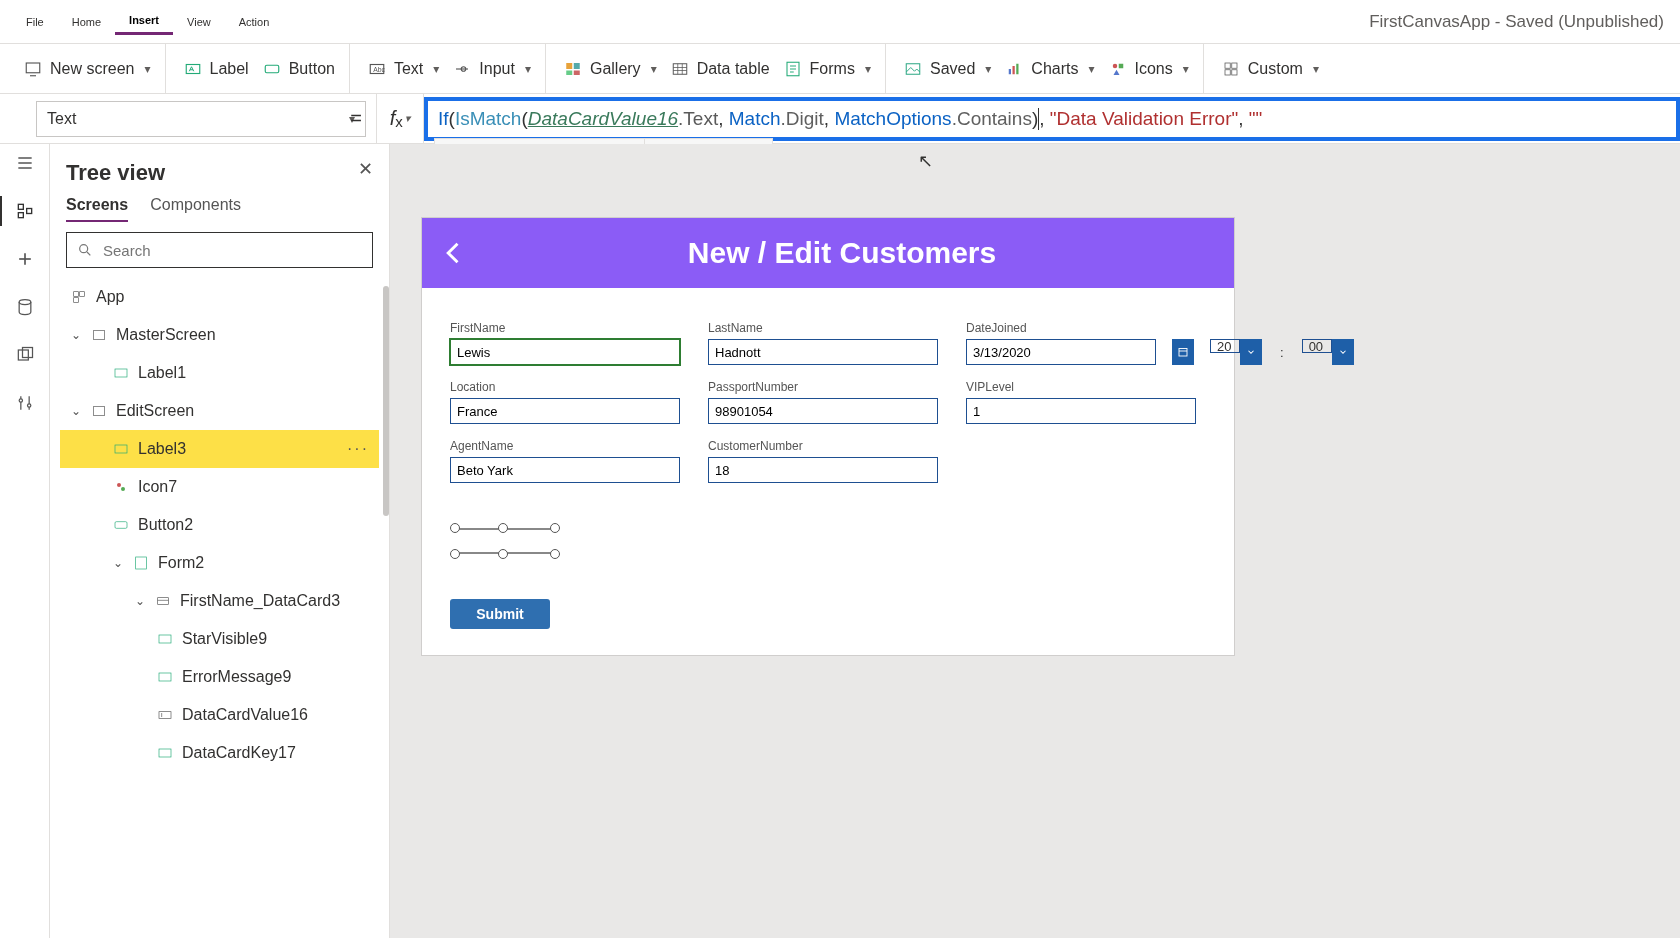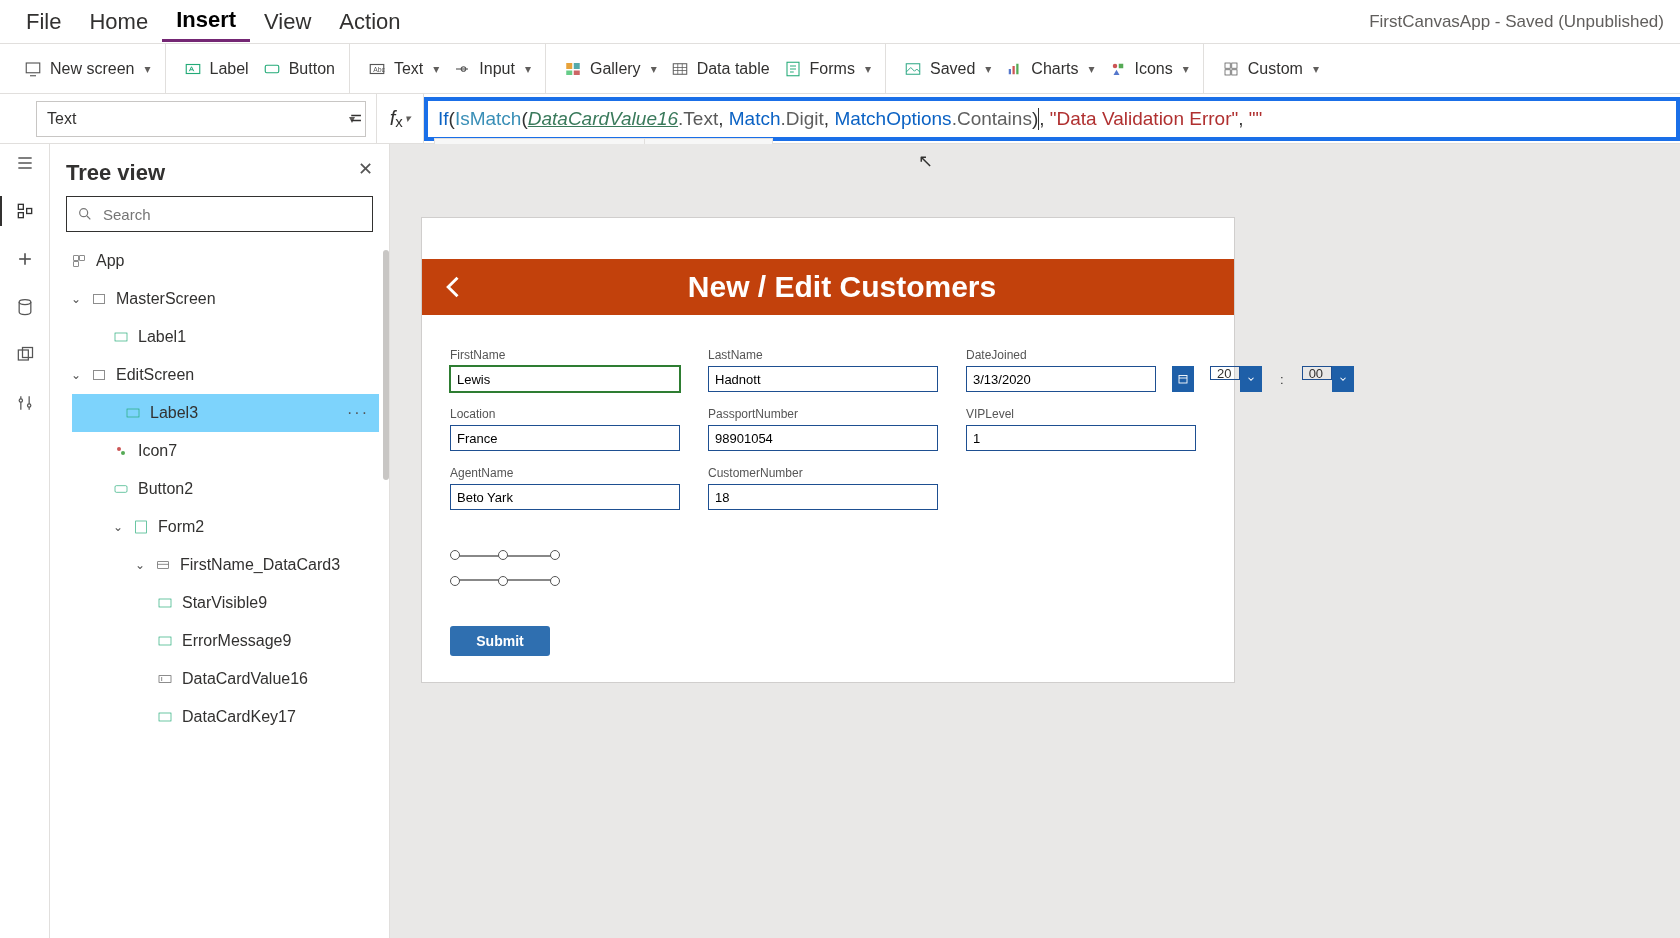--- a/index.html
+++ b/index.html
@@ -1,20 +1,20 @@
 <!DOCTYPE html>
 <html><head>
 <meta charset="utf-8">
 <style>
   * { box-sizing: border-box; margin: 0; padding: 0; font-family: "Segoe UI", Arial, sans-serif; }
   body { background: #fff; width: 1680px; height: 938px; overflow: hidden; color: #323130; }
 
   
   .menubar { height: 44px; display: flex; align-items: center; padding: 0 12px; border-bottom: 1px solid #e1dfdd; }
-  .menubar .mi { padding: 6px 14px; font-size: 22px; color: #323130; cursor: pointer; }
+  .menubar .mi { padding: 6px 14px; font-size: 11px; color: #323130; cursor: pointer; }
   .menubar .mi.active { font-weight: 600; border-bottom: 3px solid #742774; color:#000; }
   .menubar .spacer { flex: 1; }
   .menubar .title { font-size: 17px; color: #605e5c; padding-right: 4px; }
 
   
   .ribbon { height: 50px; display: flex; align-items: center; border-bottom: 1px solid #e1dfdd; padding: 0 10px; gap: 4px; overflow:hidden;}
   .rgroup { display: flex; align-items: center; gap: 14px; padding: 0 14px; border-right: 1px solid #e1dfdd; height: 100%; }
   .rgroup:last-child { border-right: none; }
   .ritm { display: inline-flex; align-items: center; gap: 8px; font-size: 16px; color: #323130; cursor: pointer; white-space: nowrap; }
   .ritm svg, .ritm .ico { width: 18px; height: 18px; }
@@ -52,31 +52,31 @@
   .treepanel h2 { font-size:22px; font-weight:600; padding:2px 6px 10px; }
   .treepanel .close { position:absolute; top:14px; right:16px; font-size:18px; color:#555; cursor:pointer;}
   .tabs { display:flex; gap:22px; padding:0 6px 10px; font-size:16px;}
   .tabs .t { color:#555; cursor:pointer; padding-bottom:6px;}
   .tabs .t.active{ color:#323130; font-weight:600; border-bottom:2px solid #742774;}
   .search { margin:0 6px 10px; height:36px; border:1px solid #323130; display:flex; align-items:center; padding:0 10px; gap:10px;}
   .search input{ border:none; outline:none; flex:1; font-size:15px;}
   .treelist{ position:relative; }
   .node { display:flex; align-items:center; gap:8px; height:38px; font-size:16px; color:#323130; cursor:pointer;}
   .node .ico{width:18px;height:18px;display:inline-flex;align-items:center;justify-content:center;}
-  .node.sel{ background:#7dd3fc;margin-left:12px;}
+  .node.sel{ background:#fde047;}
   .node .more{margin-left:auto; color:#555; letter-spacing:2px; padding-right:10px;}
   .scrollthumb{ position:absolute; right:-10px; top:8px; width:6px; height:230px; background:#c8c6c4; border-radius:3px;}
   .i0{padding-left:10px}.i2{padding-left:52px}.i3{padding-left:74px}.i4{padding-left:96px}
   .caret{ width:12px; display:inline-block; text-align:center; color:#555; font-size:12px;}
 
   
   .canvas { flex:1; background:#e9e8e7; position:relative; overflow:hidden;}
   .cursor{ position:absolute; top:6px; left:528px; font-size:18px; pointer-events:none;}
   .appframe{ position:absolute; left:32px; top:74px; width:812px; background:#fff; box-shadow:0 0 0 1px #d0cecd;}
-  .apphdr{ height:56px; background:#c2410c; color:#fff; display:flex; align-items:center; padding:0 18px;margin-top:41px;}
+  .apphdr{ height:70px; background:#8b5cf6; color:#fff; display:flex; align-items:center; padding:0 18px;}
   .apphdr .back{width:28px;height:28px;}
   .apphdr .ttl{ flex:1; text-align:center; font-size:30px; font-weight:700;}
   .formarea{ padding:18px 28px 26px; }
   .row{ display:flex; gap:28px; margin-bottom:12px;margin-top:15px;}
   .card{ flex:0 0 230px; display:flex; flex-direction:column; gap:4px;}
   .lbl{ font-size:12px; color:#555;}
   .inp{ height:26px; border:1px solid #1e4f91; padding:0 6px; font-size:13px; background:#fff;}
   .inp.sel{ outline:2px solid #2e7d32; outline-offset:-1px; }
   .dtwrap{display:flex; gap:16px;}
   .dtwrap .inp{flex:1;}
@@ -301,20 +301,24 @@
           <line x1="17" y1="4" x2="17" y2="20" stroke="#555" stroke-width="1.5"></line>
           <circle cx="7" cy="9" r="2" fill="#fff" stroke="#555" stroke-width="1.5"></circle>
           <circle cx="17" cy="15" r="2" fill="#fff" stroke="#555" stroke-width="1.5"></circle>
         </svg>
       </div>
   </div>
 
   <div class="treepanel">
     <h2>Tree view</h2>
     <div class="close">✕</div>
+    <div class="tabs">
+      <div class="t active">Screens</div>
+      <div class="t">Components</div>
+    </div>
     <div class="search">
       <svg width="16" height="16" viewBox="0 0 24 24">
           <circle cx="10" cy="10" r="6" fill="none" stroke="#777" stroke-width="1.8"></circle>
           <line x1="15" y1="15" x2="20" y2="20" stroke="#777" stroke-width="1.8"></line>
         </svg>
       <input type="text" placeholder="Search" style="">
     </div>
     <div class="treelist">
       <div class="scrollthumb"></div>
 

